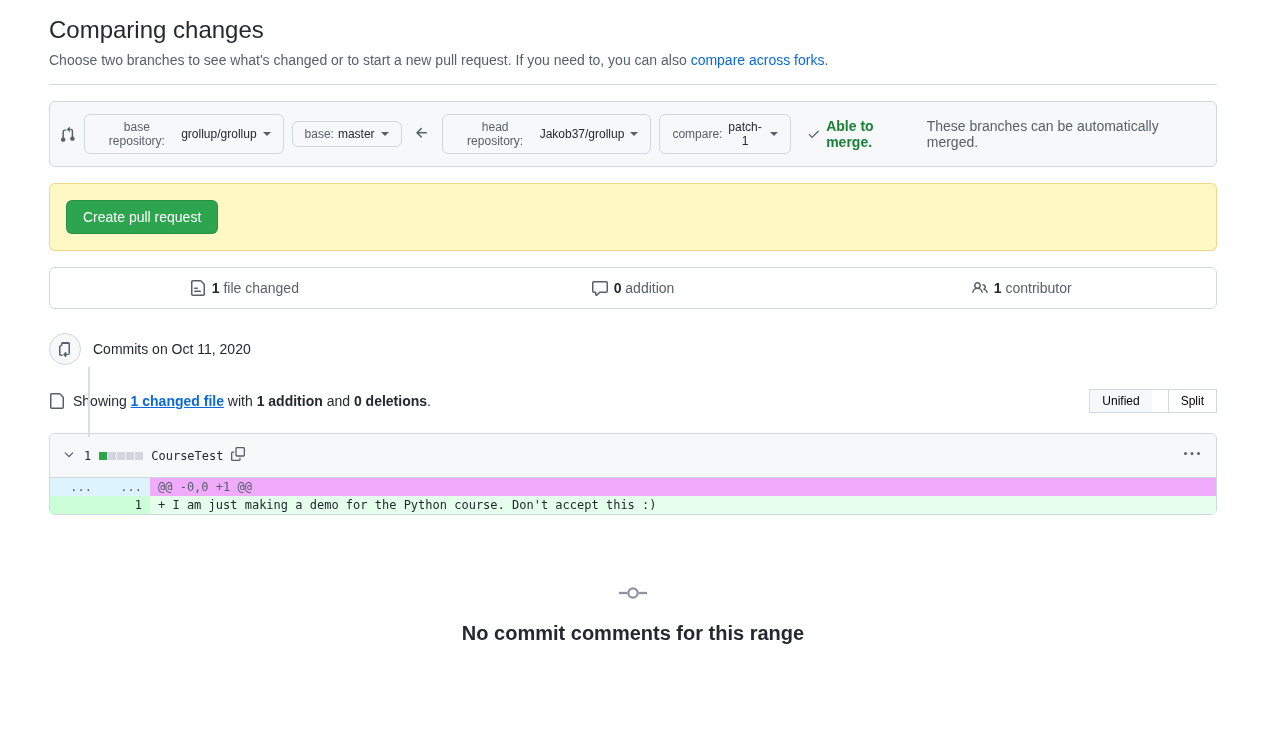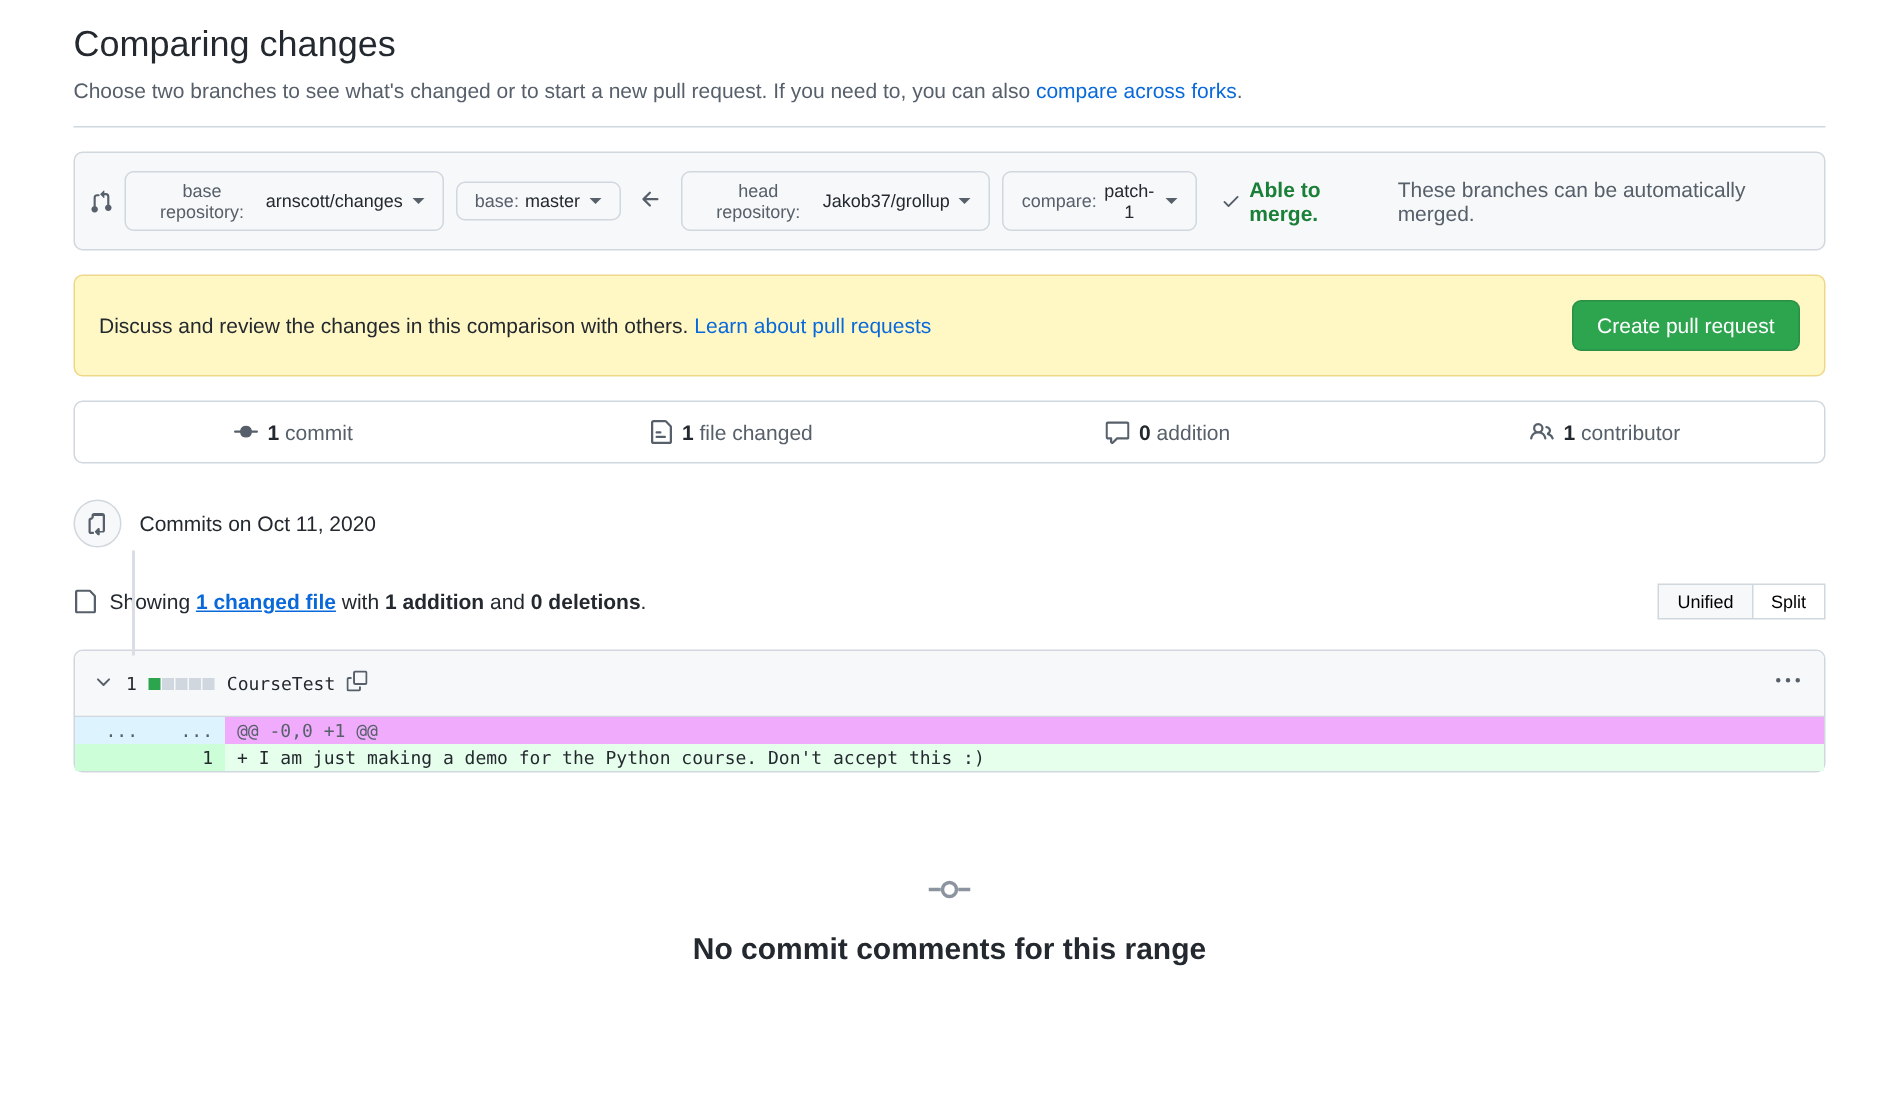--- a/index.html
+++ b/index.html
@@ -33,21 +33,21 @@
 .avatar { width:20px; height:20px; border-radius:50%; background: radial-gradient(circle at 30% 30%, #d4a574, #5c3a1e); }
 .commit-msg { font-family: ui-monospace, SFMono-Regular, Menlo, monospace; font-size: 12px; color:#57606a; flex:1; }
 .commit-meta { display:flex; align-items:center; gap:16px; }
 .unverified { border:1px solid #d0d7de; border-radius: 2em; padding: 2px 8px; font-size: 12px; color:#57606a; }
 .sha { font-family: ui-monospace, monospace; font-size: 12px; color:#57606a; }
 .diff-summary-row { display:flex; align-items:center; justify-content:space-between; margin: 24px 0 20px; }
 .diff-summary { display:flex; align-items:center; gap:8px; }
 .diff-summary svg { fill:#57606a; }
 .diff-summary .link { color:#0969da; font-weight:600; }
 .diff-summary strong { color:#24292f; }
-.btn-group { display:flex; border:1px solid #d0d7de; border-radius:0; overflow:hidden; }
+.btn-group { display:flex; border:1px solid #d0d7de; border-radius:0; overflow:hidden;gap:16px; }
 .btn-group button { background:#fff; border:none; padding: 4px 12px; font-size: 12px; cursor:pointer; }
 .btn-group button.active { background:#f6f8fa; }
 .btn-group button + button { border-left:1px solid #d0d7de; }
 .file-box { border:1px solid #d0d7de; border-radius:6px; margin-bottom: 32px; }
 .file-header { background:#f6f8fa; border-bottom:1px solid #d0d7de; padding: 8px 12px; display:flex; align-items:center; gap:8px; border-radius:6px 6px 0 0; }
 .file-header .chevron { cursor:pointer; }
 .file-header .count { font-family: ui-monospace, monospace; font-size:12px; }
 .diffstat { display:flex; gap:1px; }
 .diffstat span { width:8px; height:8px; background:#d0d7de; }
 .diffstat span.add { background:#2da44e; }
@@ -77,21 +77,21 @@
     <span>Choose two branches to see what's changed or to start a new pull request. If you need to, you can also </span><a href="#">compare across forks</a><span>.</span>
   </p>
   <hr>
 
   <div class="range-editor">
     <svg width="16" height="16" viewBox="0 0 16 16">
         <path d="M9.573.677L7.177 3.073a.25.25 0 000 .354l2.396 2.396A.25.25 0 0010 5.646V4h1a1 1 0 011 1v5.628a2.251 2.251 0 101.5 0V5A2.5 2.5 0 0011 2.5h-1V.854a.25.25 0 00-.427-.177zM6 4.75a.75.75 0 000-1.5H5A2.5 2.5 0 002.5 5.75v5.878a2.251 2.251 0 101.5 0V5.75a1 1 0 011-1h1z"></path>
       </svg>
     <button class="select-btn">
       <span>base repository: </span>
-        <span class="val">arnscott/changes</span>
+        <span class="val">grollup/grollup</span>
         <span class="caret"></span>
     </button>
     <button class="select-btn">
       <span>base: </span>
         <span class="val">master</span>
         <span class="caret"></span>
     </button>
     <span class="arrow-icon">
       <svg width="16" height="16" viewBox="0 0 16 16" fill="#57606a">
           <path d="M7.78 12.53a.75.75 0 01-1.06 0L2.47 8.28a.75.75 0 010-1.06l4.25-4.25a.75.75 0 011.06 1.06L4.81 7h7.44a.75.75 0 010 1.5H4.81l2.97 2.97a.75.75 0 010 1.06z"></path>
@@ -110,33 +110,24 @@
     <div class="merge-status">
       <svg width="14" height="14" viewBox="0 0 16 16" fill="#1a7f37">
           <path d="M13.78 4.22a.75.75 0 010 1.06l-7.25 7.25a.75.75 0 01-1.06 0L2.22 9.28a.75.75 0 011.06-1.06L6 10.94l6.72-6.72a.75.75 0 011.06 0z"></path>
         </svg>
       <span class="able">Able to merge.</span>
       <span class="desc">These branches can be automatically merged.</span>
     </div>
   </div>
 
   <div class="yellow-banner">
-    <div>
-      <span>Discuss and review the changes in this comparison with others. </span><a href="#">Learn about pull requests</a>
-    </div>
     <button class="btn-primary">Create pull request</button>
   </div>
 
   <div class="stats-row">
-    <div class="stat">
-      <svg width="16" height="16" viewBox="0 0 16 16">
-          <path d="M10.5 7.75a2.5 2.5 0 11-5 0 2.5 2.5 0 015 0zm1.43.75a4.002 4.002 0 01-7.86 0H.75a.75.75 0 010-1.5h3.32a4.002 4.002 0 017.86 0h3.32a.75.75 0 010 1.5h-3.32z"></path>
-        </svg>
-      <span> <strong>1</strong> <span>commit</span></span>
-    </div>
     <div class="stat">
       <svg width="16" height="16" viewBox="0 0 16 16">
           <path d="M2.75 1.5a.25.25 0 00-.25.25v12.5c0 .138.112.25.25.25h10.5a.25.25 0 00.25-.25V4.664a.25.25 0 00-.073-.177L10.513 1.573a.25.25 0 00-.177-.073H2.75zM1 1.75C1 .784 1.784 0 2.75 0h7.586c.464 0 .909.184 1.237.513l2.914 2.914c.329.328.513.773.513 1.237v9.586A1.75 1.75 0 0113.25 16H2.75A1.75 1.75 0 011 14.25V1.75zm7 6.5a.75.75 0 01-.75.75h-2.5a.75.75 0 010-1.5h2.5a.75.75 0 01.75.75zm3 3a.75.75 0 01-.75.75h-5.5a.75.75 0 010-1.5h5.5a.75.75 0 01.75.75z"></path>
         </svg>
       <span> <strong>1</strong> <span>file changed</span></span>
     </div>
     <div class="stat">
       <svg width="16" height="16" viewBox="0 0 16 16">
           <path d="M1.5 2.75a.25.25 0 01.25-.25h12.5a.25.25 0 01.25.25v8.5a.25.25 0 01-.25.25h-6.5a.75.75 0 00-.53.22L4.5 14.44v-2.19a.75.75 0 00-.75-.75h-2a.25.25 0 01-.25-.25v-8.5zM1.75 1A1.75 1.75 0 000 2.75v8.5C0 12.216.784 13 1.75 13H3v1.543a1.457 1.457 0 002.487 1.03L8.061 13h6.189A1.75 1.75 0 0016 11.25v-8.5A1.75 1.75 0 0014.25 1H1.75z"></path>
         </svg>

